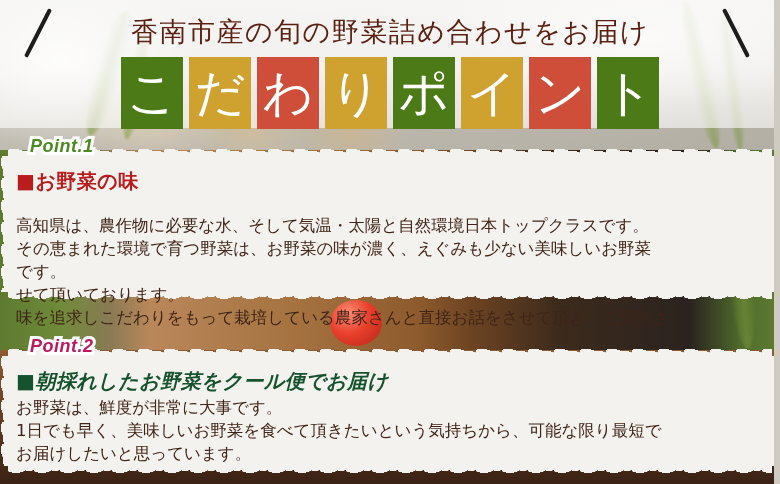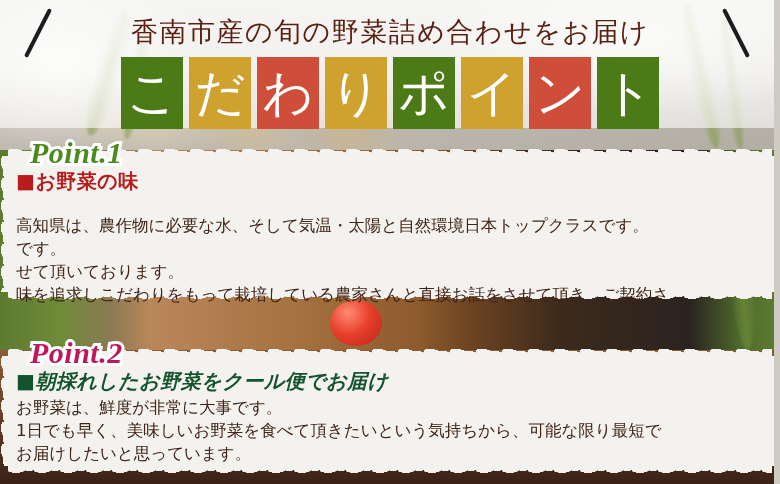--- a/index.html
+++ b/index.html
@@ -86,22 +86,22 @@
   #slash-r{right:36px;top:6px;transform:rotate(-27deg);}
 
   
   .tiles{position:absolute;z-index:3;left:0;top:57px;width:780px;height:72px;
     display:flex;justify-content:center;gap:6px;}
   .tile{width:62px;height:72px;display:flex;align-items:center;justify-content:center;
     color:#fff;font-size:50px;line-height:1;
     font-family:"DejaVu Sans","Liberation Sans",sans-serif;}
 
   
-  .ptlabel{position:absolute;z-index:4;font-size:30px;font-style:italic;font-weight:bold;
-    letter-spacing:.5px;font-family:Liberation Serif, serif;
+  .ptlabel{position:absolute;z-index:4;font-size:18px;font-style:italic;font-weight:bold;
+    letter-spacing:.5px;font-family:Liberation Sans, sans-serif;
     -webkit-text-stroke:6px #ffffff;paint-order:stroke fill;}
   #ptlabel1{left:30px;top:136px;color:#4b8a1e;}
   #ptlabel2{left:30px;top:336px;color:#d2a233;}
 
   .head{position:absolute;z-index:4;font-size:20px;font-weight:bold;letter-spacing:.5px;
     font-family:"DejaVu Sans","Liberation Sans",sans-serif;white-space:nowrap;}
   #head1{left:16px;top:168px;color:#4b8a1e;}
   #head2{left:16px;top:368px;color:#d2a233;}
 
   .body{position:absolute;z-index:4;left:16px;width:752px;color:#3f2417;
@@ -159,20 +159,21 @@
     </div>
 
   <div class="panel" id="panel1">
     <span class="edge-l"></span>
     <span class="edge-r"></span>
   </div>
   <div class="ptlabel" id="ptlabel1" style="color: rgb(75, 138, 30);">Point.1</div>
   <div class="head" id="head1" style="color: #b91c1c;">■お野菜の味</div>
   <div class="body" id="body1">
       <p>高知県は、農作物に必要な水、そして気温・太陽と自然環境日本トップクラスです。</p>
+      <p>その恵まれた環境で育つ野菜は、お野菜の味が濃く、えぐみも少ない美味しいお野菜</p>
       <p>です。</p>
       <p>せて頂いております。</p>
       <p>味を追求しこだわりをもって栽培している農家さんと直接お話をさせて頂き、ご契約さ</p>
     </div>
 
   <div class="panel" id="panel2">
     <span class="edge-l"></span>
     <span class="edge-r"></span>
   </div>
   <div class="ptlabel" id="ptlabel2" style="color: #be185d;">Point.2</div>

